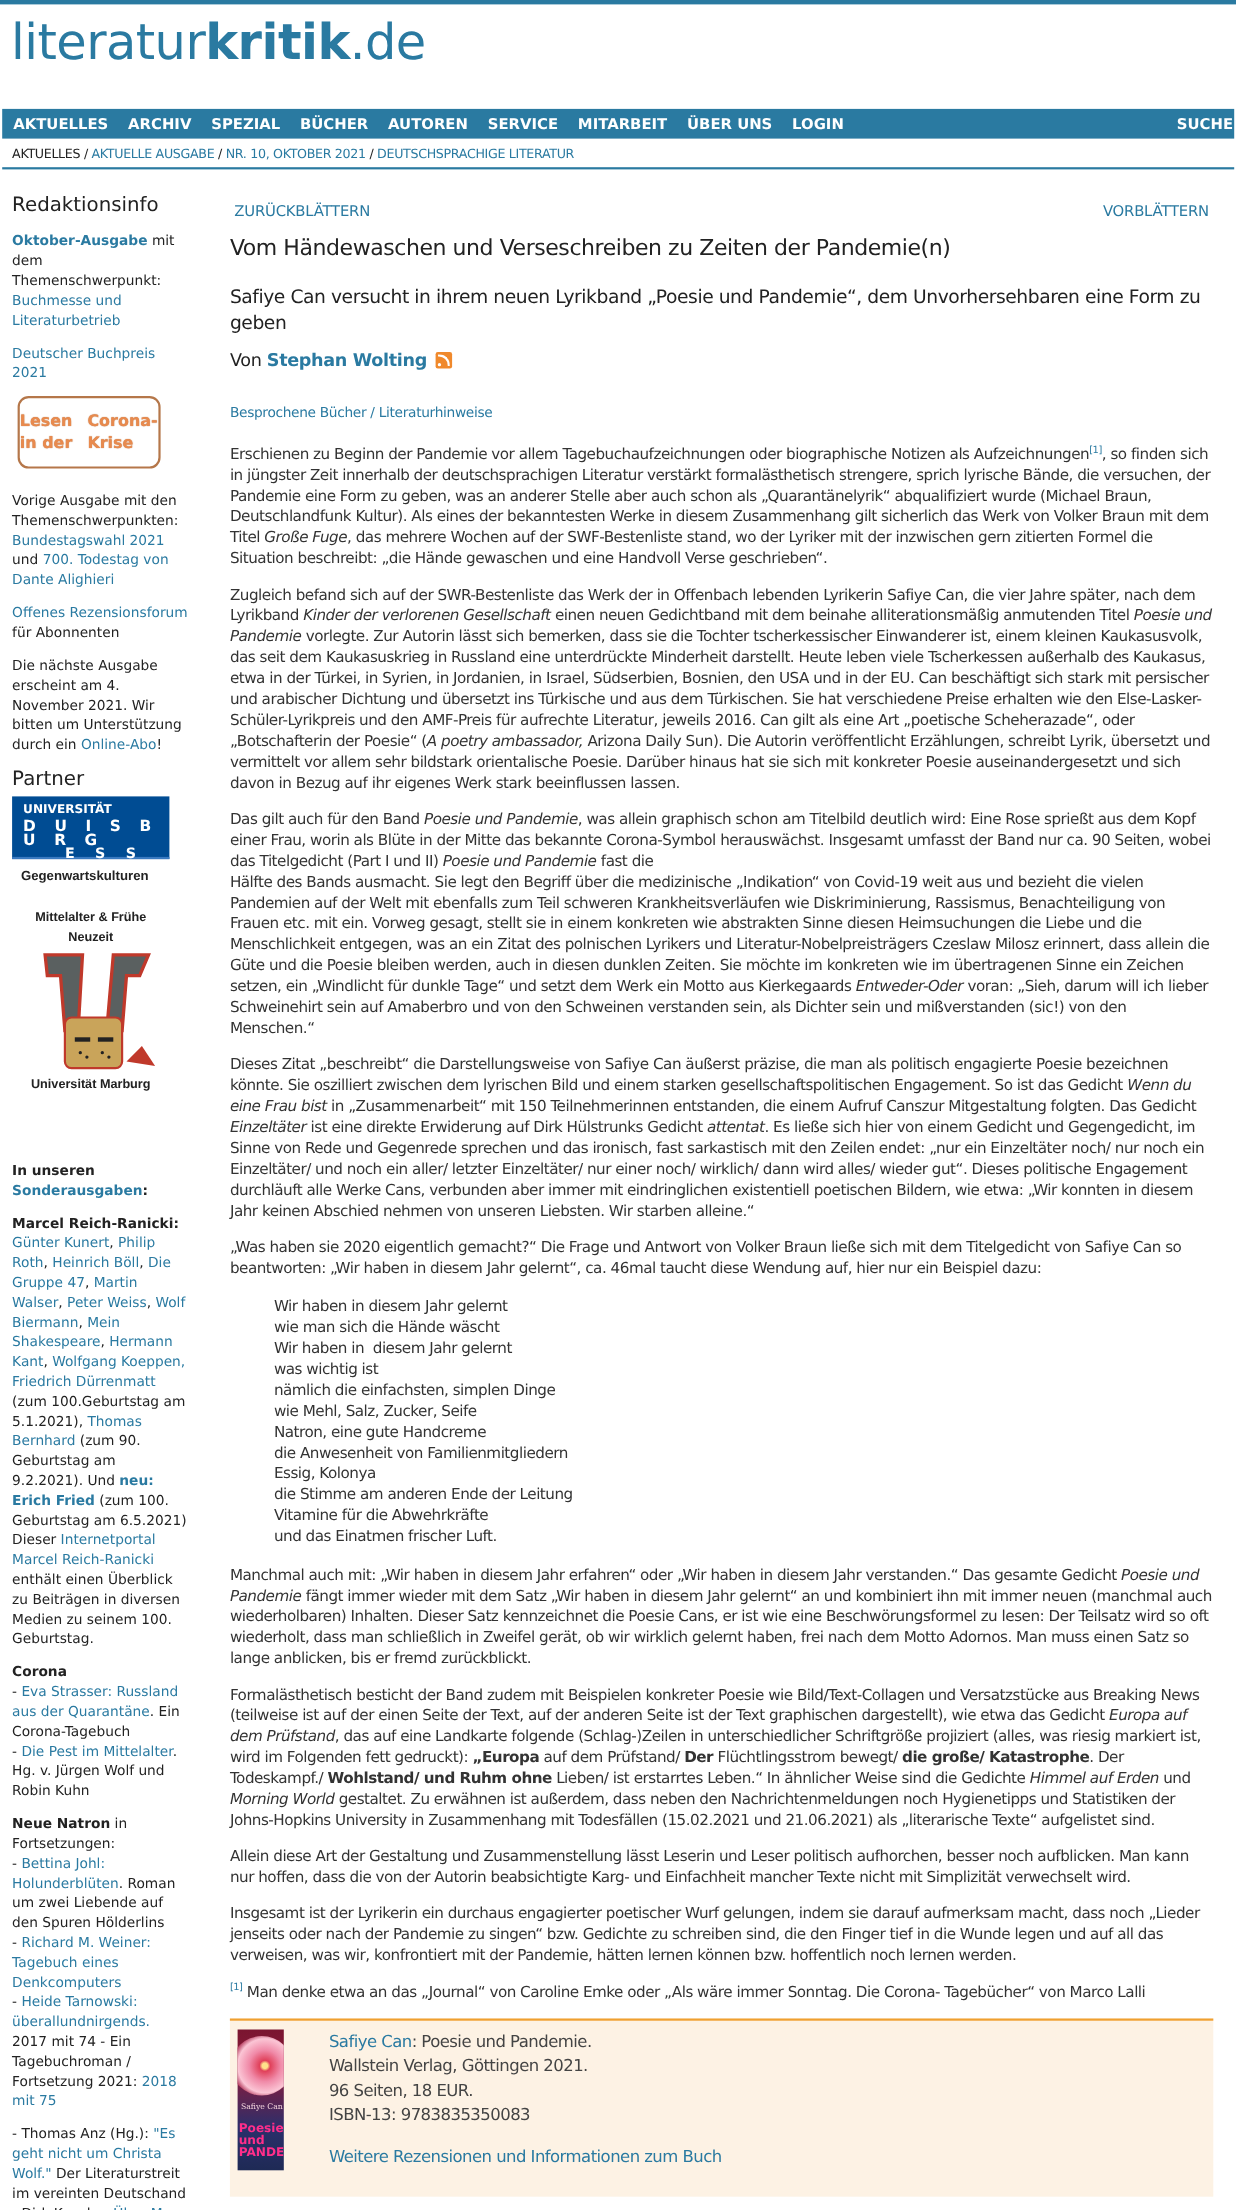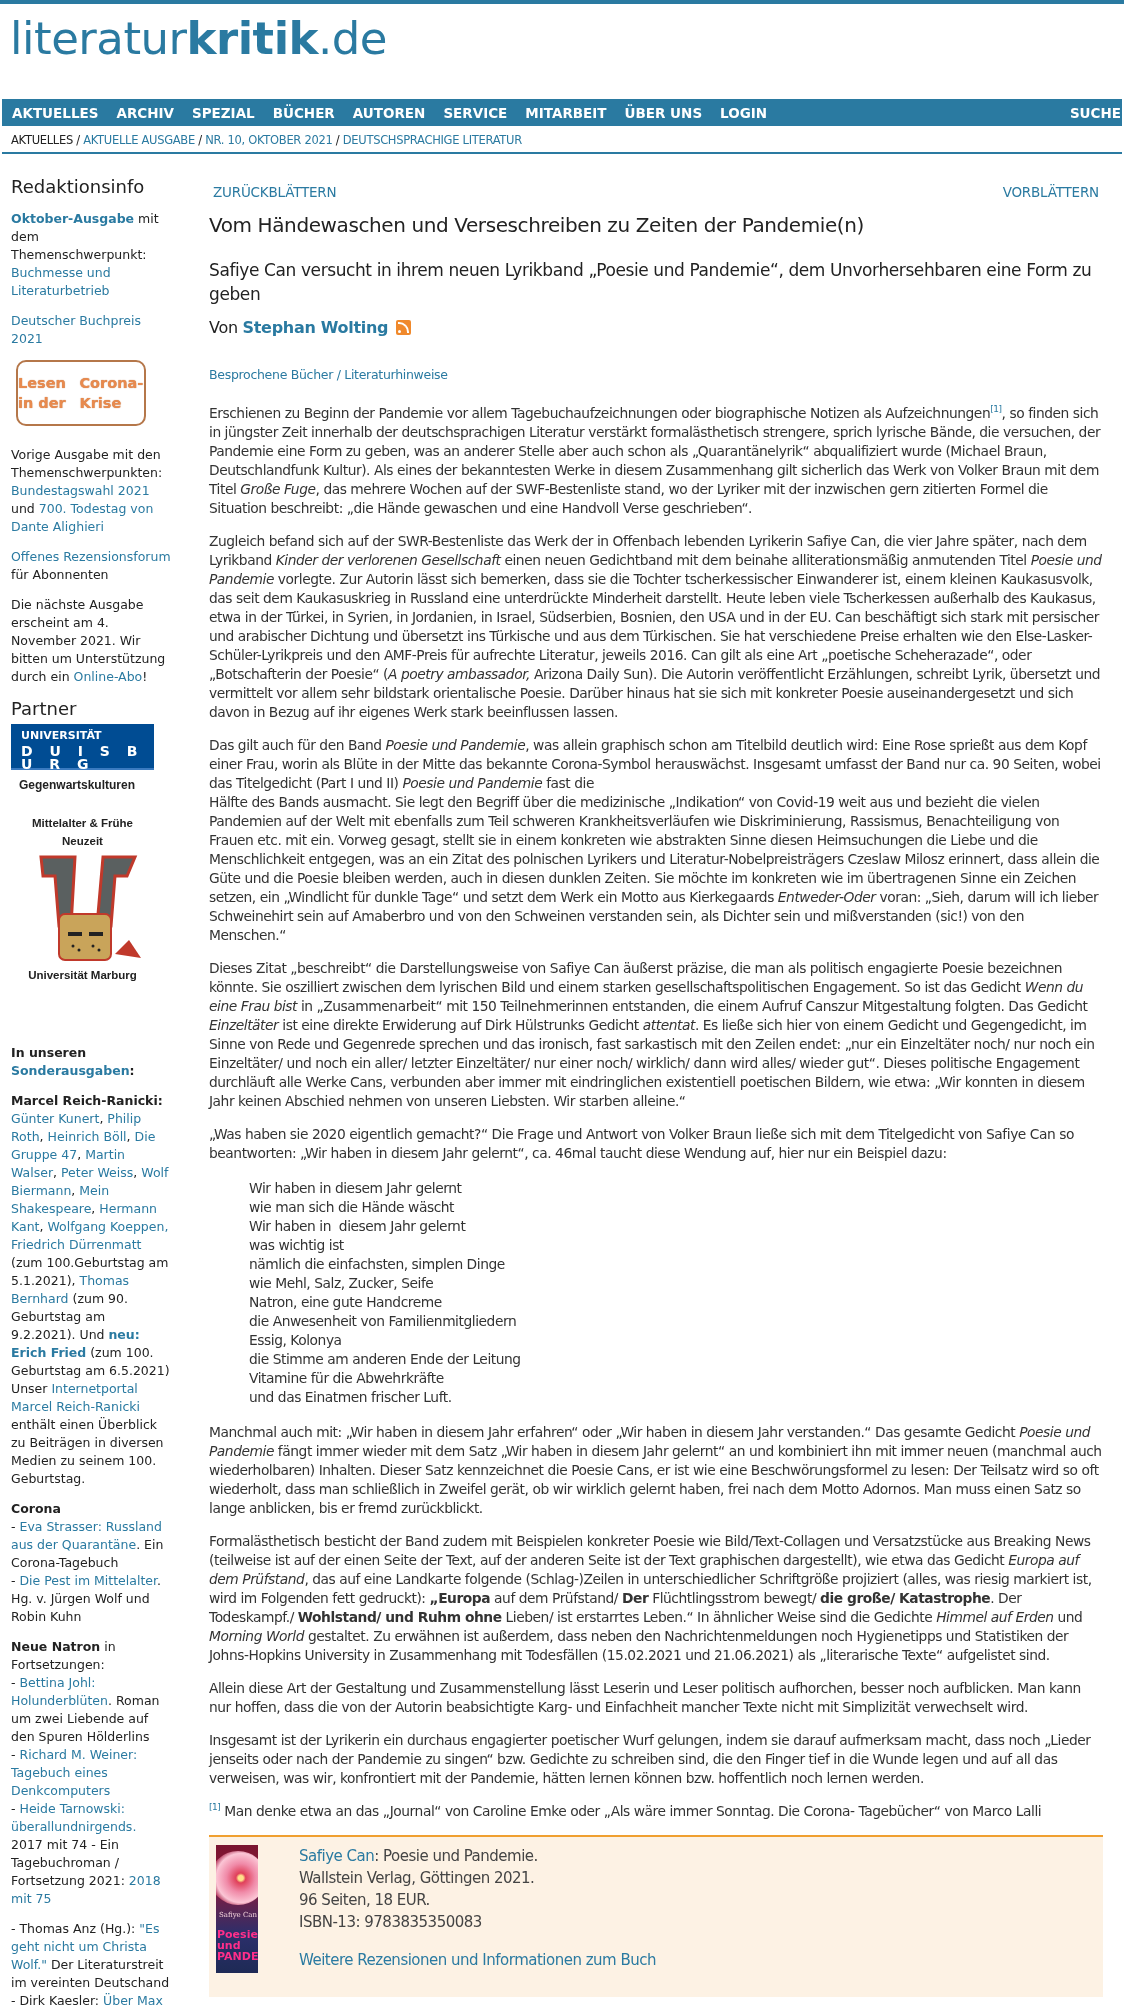--- a/index.html
+++ b/index.html
@@ -49,21 +49,21 @@
   .sidebar h3 { font-size: 18px; font-weight: normal; margin: 4px 0 12px 0; color: #222; line-height: 22px; }
   .sidebar p { margin: 0 0 12px 0; }
   .sidebar .b { font-weight: bold; }
   .corona-btn {
     margin: 6px 0 20px 5px; width: 130px; height: 66px; border: 2px solid #b5774a;
     border-radius: 10px; display: flex; flex-direction: row; align-items: center; justify-content: center;
     color: #e88a4e; font-weight: bold; font-size: 14.5px; line-height: 20px;
     text-shadow: 0 0 1px #b5774a;
   }
   .uni-logo {
-    width: 143px; height: 46px; background: #004c93; color: #fff;
+    width: 143px; height: 57px; background: #004c93; color: #fff;
     font-weight: bold; padding: 6px 10px; font-size: 11px; line-height: 12px;
     border-bottom: 2px solid #3a7ac0;
   }
   .uni-logo .big { font-size: 14px; letter-spacing: 6px; margin-top: 3px; line-height: 13px; }
   .uni-logo .small { font-size: 13px; letter-spacing: 7px; padding-left: 6px; line-height: 12px; margin-left: 32px; }
   .partner-cap { font-family: "Liberation Sans", sans-serif; font-weight: bold; font-size: 12px; color:#222; }
   .marburg { margin-top: 20px; width: 143px; text-align: center; }
   .marburg .cap { font-family: "Liberation Sans", sans-serif; font-weight: bold; font-size: 11.5px; color:#222; }
   .marburg-img { width: 120px; height: 110px; margin: 4px auto 2px auto; position: relative; }
 
@@ -179,21 +179,21 @@
     </div>
     <div class="cap">Universität Marburg</div>
   </div>
 
   <p style="margin-top:60px">
     <span class="b">In unseren </span><a class="link b">Sonderausgaben</a><span class="b">:</span>
   </p>
   <p>
     <span class="b">Marcel Reich-Ranicki:</span><br>
     <a class="link">Günter Kunert</a>, <a class="link">Philip Roth</a>, <a class="link">Heinrich Böll</a>, <a class="link">Die Gruppe 47</a>, <a class="link">Martin Walser</a>, <a class="link">Peter Weiss</a>, <a class="link">Wolf Biermann</a>, <a class="link">Mein Shakespeare</a>, <a class="link">Hermann Kant</a>, <a class="link">Wolfgang Koeppen,</a> <a class="link">Friedrich Dürrenmatt</a><span> (zum 100.Geburtstag am 5.1.2021), </span><a class="link">Thomas Bernhard</a><span> (zum 90. Geburtstag am 9.2.2021). Und </span><a class="link b">neu: Erich Fried</a><span> (zum 100. Geburtstag am 6.5.2021)</span><br>
-    <span>Unser </span><a class="link">Internetportal Marcel Reich-Ranicki</a><span> enthält einen Überblick zu Beiträgen in diversen Medien zu seinem 100. Geburtstag.</span>
+    <span>Dieser </span><a class="link">Internetportal Marcel Reich-Ranicki</a><span> enthält einen Überblick zu Beiträgen in diversen Medien zu seinem 100. Geburtstag.</span>
   </p>
   <p>
     <span class="b">Corona</span><br>
     - <a class="link">Eva Strasser: Russland aus der Quarantäne</a><span>. Ein Corona-Tagebuch</span><br>
     - <a class="link">Die Pest im Mittelalter</a><span>. Hg. v. Jürgen Wolf und Robin Kuhn</span>
   </p>
   <p>
     <span class="b">Neue Natron</span><span> in Fortsetzungen:</span><br>
     - <a class="link">Bettina Johl: Holunderblüten</a><span>. Roman um zwei Liebende auf den Spuren Hölderlins</span><br>
     - <a class="link">Richard M. Weiner: Tagebuch eines Denkcomputers</a><br>

